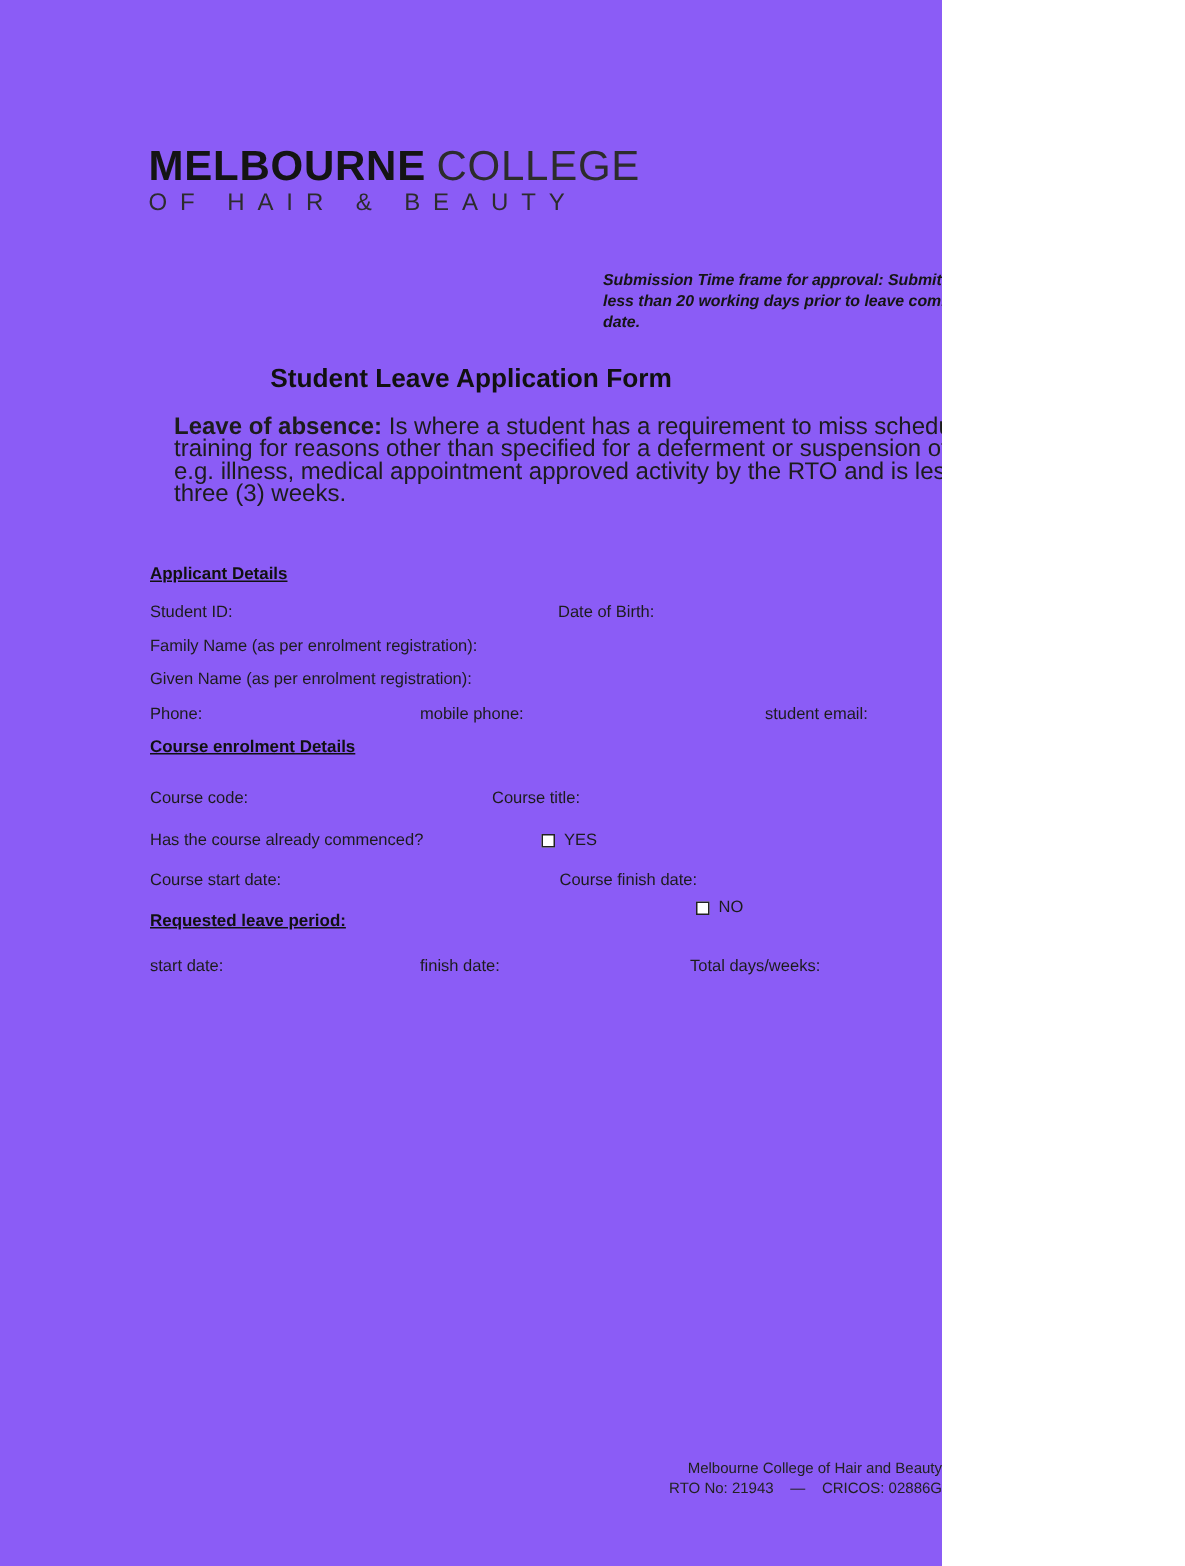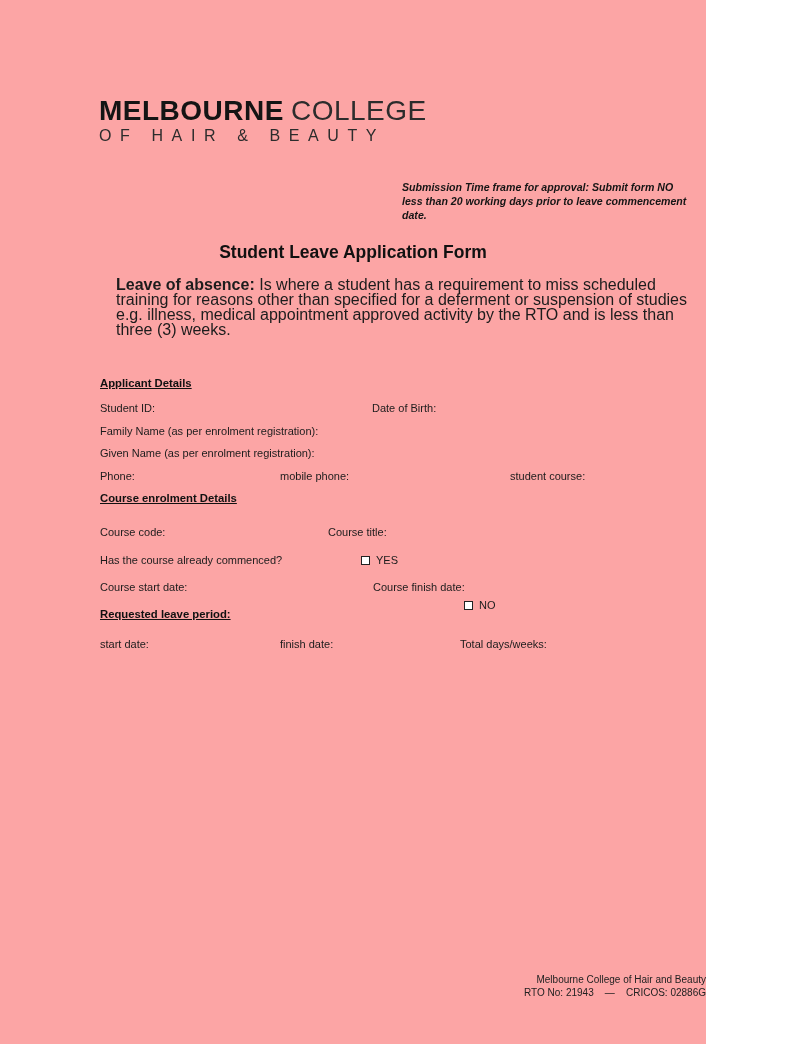--- a/index.html
+++ b/index.html
@@ -1,20 +1,20 @@
 <!DOCTYPE html>
 <html><head>
 <meta charset="utf-8">
 <style>
   * { margin:0; padding:0; box-sizing:border-box; }
   html,body { background:#ffffff; }
   .page {
     position:relative;
-    width:706px; height:1044px;
-    background:#fca5a5;
+    width:628px; height:1044px;
+    background:#8b5cf6;
     font-family:"Liberation Sans", sans-serif;
     color:#1c1c1c;
     overflow:hidden;
   }
 
   
   .logo { position:absolute; left:99px; top:96px; }
   .logo-line1 { font-size:28px; line-height:30px; letter-spacing:0.5px; color:#141414; white-space:nowrap; }
   .logo-melbourne { font-weight:800; }
   .logo-college { font-weight:300; color:#2c2c2c; margin-left:7px; }
@@ -109,21 +109,21 @@
     <span class="f" style="left:0;">Family Name (as per enrolment registration):</span>
   </div>
 
   <div class="row r-given">
     <span class="f" style="left:0;">Given Name (as per enrolment registration):</span>
   </div>
 
   <div class="row r-phone">
     <span class="f" style="left:0;">Phone:</span>
     <span class="f" style="left:180px;">mobile phone:</span>
-    <span class="f" style="left:410px;">student course:</span>
+    <span class="f" style="left:410px;">student email:</span>
   </div>
 
   <div class="section-heading h-course">Course enrolment Details</div>
 
   <div class="row r-code">
     <span class="f" style="left:0;">Course code:</span>
     <span class="f" style="left:228px;">Course title:</span>
   </div>
 
   <div class="row r-comm">

